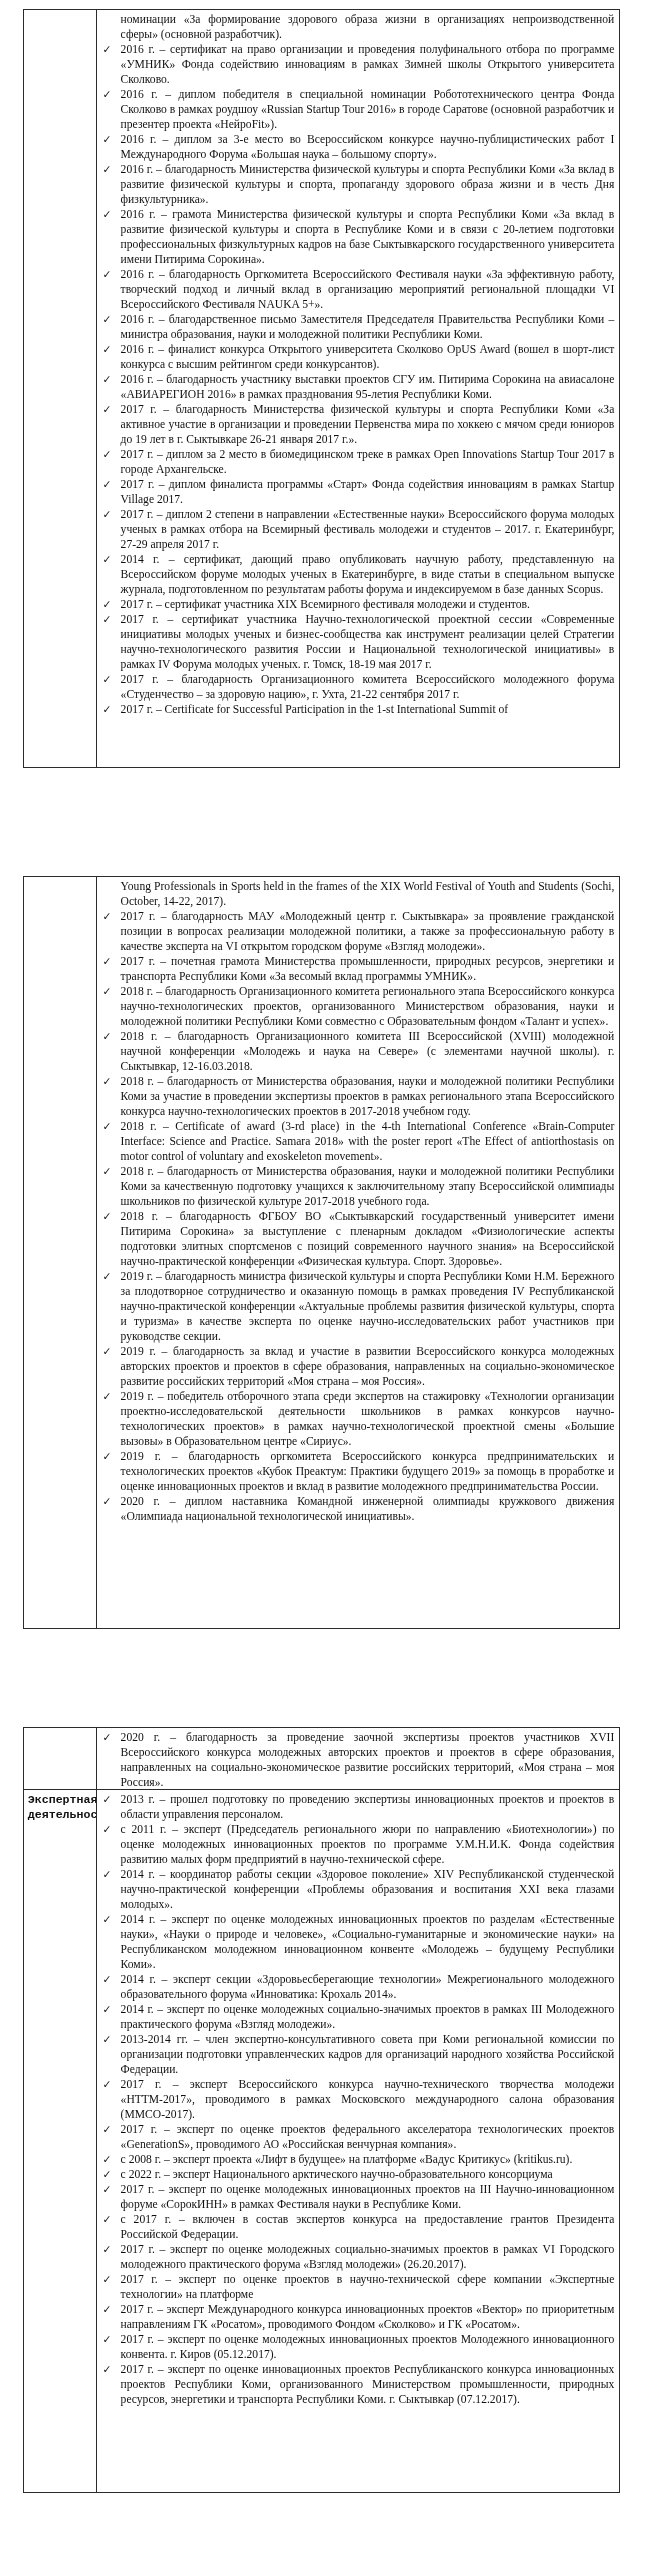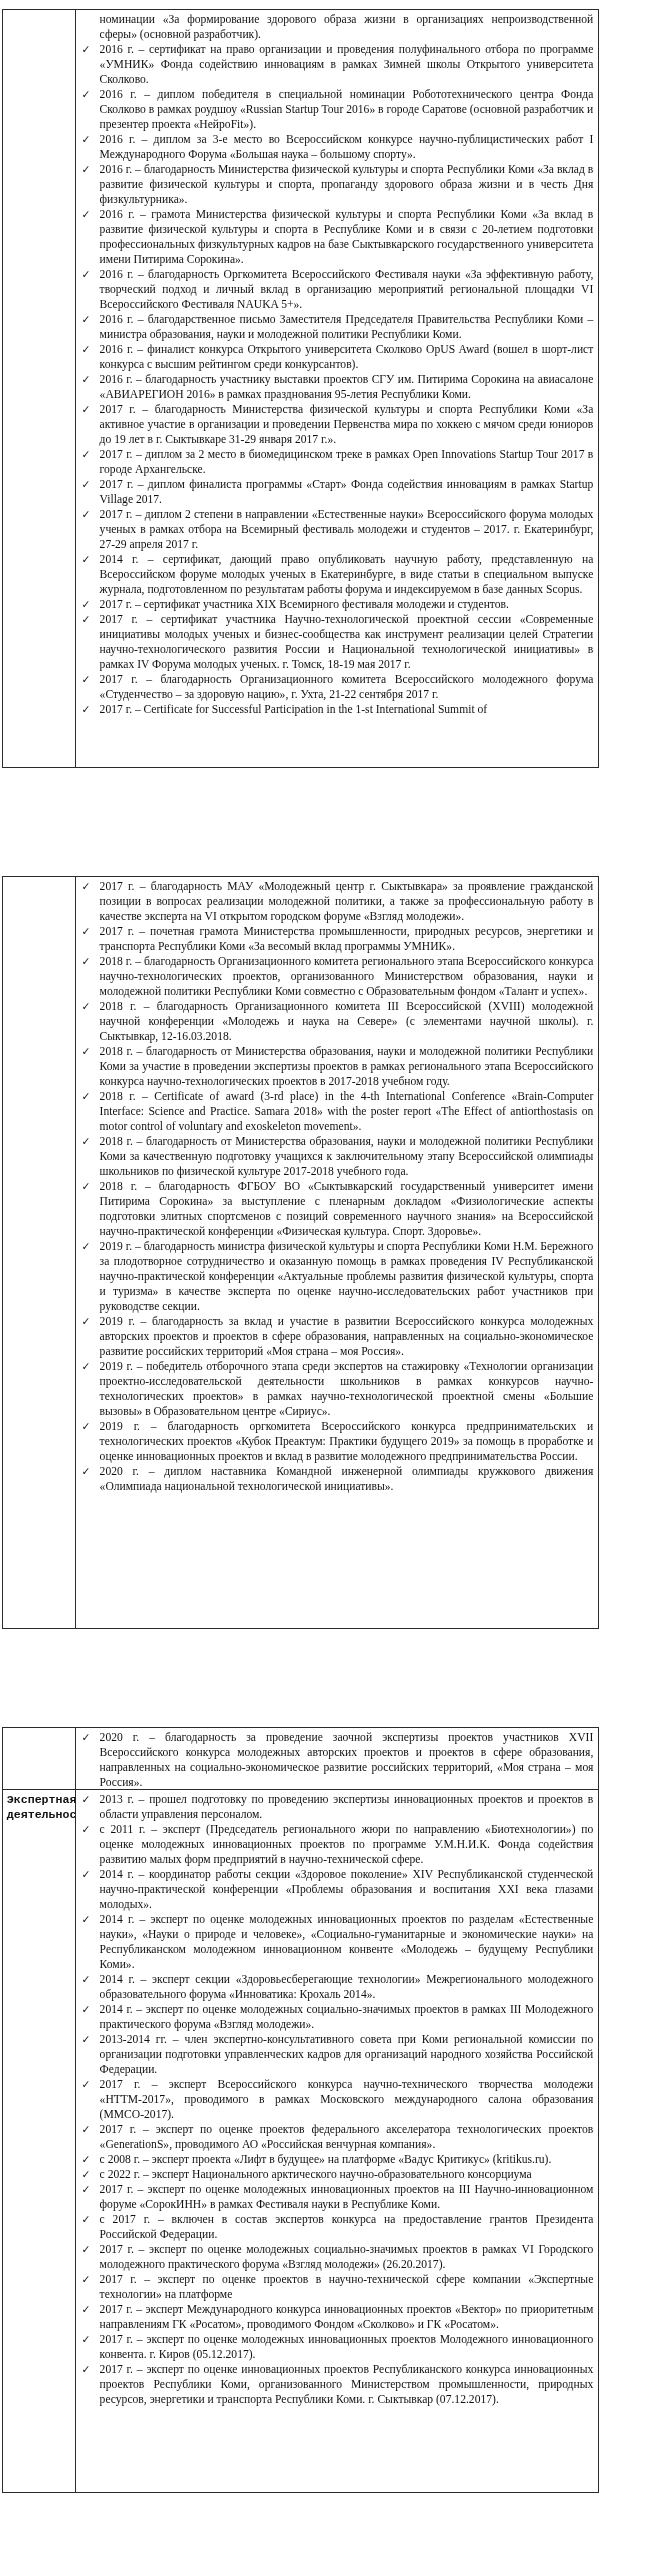--- a/index.html
+++ b/index.html
@@ -12,21 +12,21 @@
     width: 658px;
     height: 2576px;
     background: #ffffff;
     font-family: "Liberation Serif", "DejaVu Serif", serif;
     color: #111111;
     font-size: 11.6px;
     line-height: 15px;
   }
   .tbl {
     position: absolute;
-    left: 2px;
+    left: 23px;
     width: 597px;
     border: 0.9px solid #2b2b2b;
     box-sizing: border-box;
     overflow: hidden;
     background: #ffffff;
     display: flex;
     flex-direction: column;
   }
   .block-1 { top: 9.4px;   height: 759px; }
   .block-2 { top: 876px;  height: 753px; }
@@ -80,36 +80,37 @@
           <div class="item no-check"><span>номинации «За формирование здорового образа жизни в организациях непроизводственной сферы» (основной разработчик).</span></div>
           <div class="item"><span class="check">✓</span><span>2016 г. – сертификат на право организации и проведения полуфинального отбора по программе «УМНИК» Фонда содействию инновациям в рамках Зимней школы Открытого университета Сколково.</span></div>
           <div class="item"><span class="check">✓</span><span>2016 г. – диплом победителя в специальной номинации Робототехнического центра Фонда Сколково в рамках роудшоу «Russian Startup Tour 2016» в городе Саратове (основной разработчик и презентер проекта «НейроFit»).</span></div>
           <div class="item"><span class="check">✓</span><span>2016 г. – диплом за 3-е место во Всероссийском конкурсе научно-публицистических работ I Международного Форума «Большая наука – большому спорту».</span></div>
           <div class="item"><span class="check">✓</span><span>2016 г. – благодарность Министерства физической культуры и спорта Республики Коми «За вклад в развитие физической культуры и спорта, пропаганду здорового образа жизни и в честь Дня физкультурника».</span></div>
           <div class="item"><span class="check">✓</span><span>2016 г. – грамота Министерства физической культуры и спорта Республики Коми «За вклад в развитие физической культуры и спорта в Республике Коми и в связи с 20-летием подготовки профессиональных физкультурных кадров на базе Сыктывкарского государственного университета имени Питирима Сорокина».</span></div>
           <div class="item"><span class="check">✓</span><span>2016 г. – благодарность Оргкомитета Всероссийского Фестиваля науки «За эффективную работу, творческий подход и личный вклад в организацию мероприятий региональной площадки VI Всероссийского Фестиваля NAUKA 5+».</span></div>
           <div class="item"><span class="check">✓</span><span>2016 г. – благодарственное письмо Заместителя Председателя Правительства Республики Коми – министра образования, науки и молодежной политики Республики Коми.</span></div>
           <div class="item"><span class="check">✓</span><span>2016 г. – финалист конкурса Открытого университета Сколково OpUS Award (вошел в шорт-лист конкурса с высшим рейтингом среди конкурсантов).</span></div>
           <div class="item"><span class="check">✓</span><span>2016 г. – благодарность участнику выставки проектов СГУ им. Питирима Сорокина на авиасалоне «АВИАРЕГИОН 2016» в рамках празднования 95-летия Республики Коми.</span></div>
-          <div class="item"><span class="check">✓</span><span>2017 г. – благодарность Министерства физической культуры и спорта Республики Коми «За активное участие в организации и проведении Первенства мира по хоккею с мячом среди юниоров до 19 лет в г. Сыктывкаре 31-29 января 2017 г.».</span></div>
+          <div class="item"><span class="check">✓</span><span>2017 г. – благодарность Министерства физической культуры и спорта Республики Коми «За активное участие в организации и проведении Первенства мира по хоккею с мячом среди юниоров до 19 лет в г. Сыктывкаре 26-21 января 2017 г.».</span></div>
           <div class="item"><span class="check">✓</span><span>2017 г. – диплом за 2 место в биомедицинском треке в рамках Open Innovations Startup Tour 2017 в городе Архангельске.</span></div>
           <div class="item"><span class="check">✓</span><span>2017 г. – диплом финалиста программы «Старт» Фонда содействия инновациям в рамках Startup Village 2017.</span></div>
           <div class="item"><span class="check">✓</span><span>2017 г. – диплом 2 степени в направлении «Естественные науки» Всероссийского форума молодых ученых в рамках отбора на Всемирный фестиваль молодежи и студентов – 2017. г. Екатеринбург, 27-29 апреля 2017 г.</span></div>
           <div class="item"><span class="check">✓</span><span>2014 г. – сертификат, дающий право опубликовать научную работу, представленную на Всероссийском форуме молодых ученых в Екатеринбурге, в виде статьи в специальном выпуске журнала, подготовленном по результатам работы форума и индексируемом в базе данных Scopus.</span></div>
           <div class="item"><span class="check">✓</span><span>2017 г. – сертификат участника XIX Всемирного фестиваля молодежи и студентов.</span></div>
           <div class="item"><span class="check">✓</span><span>2017 г. – сертификат участника Научно-технологической проектной сессии «Современные инициативы молодых ученых и бизнес-сообщества как инструмент реализации целей Стратегии научно-технологического развития России и Национальной технологической инициативы» в рамках IV Форума молодых ученых. г. Томск, 18-19 мая 2017 г.</span></div>
           <div class="item"><span class="check">✓</span><span>2017 г. – благодарность Организационного комитета Всероссийского молодежного форума «Студенчество – за здоровую нацию», г. Ухта, 21-22 сентября 2017 г.</span></div>
           <div class="item"><span class="check">✓</span><span>2017 г. – Certificate for Successful Participation in the 1-st International Summit of</span></div>
         </div>
       </div>
     </section>
   <section class="tbl block-2">
       <div class="row">
         <div class="label-cell"></div>
         <div class="content-cell">
+          <div class="item no-check"><span>Young Professionals in Sports held in the frames of the XIX World Festival of Youth and Students (Sochi, October, 14-22, 2017).</span></div>
           <div class="item"><span class="check">✓</span><span>2017 г. – благодарность МАУ «Молодежный центр г. Сыктывкара» за проявление гражданской позиции в вопросах реализации молодежной политики, а также за профессиональную работу в качестве эксперта на VI открытом городском форуме «Взгляд молодежи».</span></div>
           <div class="item"><span class="check">✓</span><span>2017 г. – почетная грамота Министерства промышленности, природных ресурсов, энергетики и транспорта Республики Коми «За весомый вклад программы УМНИК».</span></div>
           <div class="item"><span class="check">✓</span><span>2018 г. – благодарность Организационного комитета регионального этапа Всероссийского конкурса научно-технологических проектов, организованного Министерством образования, науки и молодежной политики Республики Коми совместно с Образовательным фондом «Талант и успех».</span></div>
           <div class="item"><span class="check">✓</span><span>2018 г. – благодарность Организационного комитета III Всероссийской (XVIII) молодежной научной конференции «Молодежь и наука на Севере» (с элементами научной школы). г. Сыктывкар, 12-16.03.2018.</span></div>
           <div class="item"><span class="check">✓</span><span>2018 г. – благодарность от Министерства образования, науки и молодежной политики Республики Коми за участие в проведении экспертизы проектов в рамках регионального этапа Всероссийского конкурса научно-технологических проектов в 2017-2018 учебном году.</span></div>
           <div class="item"><span class="check">✓</span><span>2018 г. – Certificate of award (3-rd place) in the 4-th International Conference «Brain-Computer Interface: Science and Practice. Samara 2018» with the poster report «The Effect of antiorthostasis on motor control of voluntary and exoskeleton movement».</span></div>
           <div class="item"><span class="check">✓</span><span>2018 г. – благодарность от Министерства образования, науки и молодежной политики Республики Коми за качественную подготовку учащихся к заключительному этапу Всероссийской олимпиады школьников по физической культуре 2017-2018 учебного года.</span></div>
           <div class="item"><span class="check">✓</span><span>2018 г. – благодарность ФГБОУ ВО «Сыктывкарский государственный университет имени Питирима Сорокина» за выступление с пленарным докладом «Физиологические аспекты подготовки элитных спортсменов с позиций современного научного знания» на Всероссийской научно-практической конференции «Физическая культура. Спорт. Здоровье».</span></div>
           <div class="item"><span class="check">✓</span><span>2019 г. – благодарность министра физической культуры и спорта Республики Коми Н.М. Бережного за плодотворное сотрудничество и оказанную помощь в рамках проведения IV Республиканской научно-практической конференции «Актуальные проблемы развития физической культуры, спорта и туризма» в качестве эксперта по оценке научно-исследовательских работ участников при руководстве секции.</span></div>
           <div class="item"><span class="check">✓</span><span>2019 г. – благодарность за вклад и участие в развитии Всероссийского конкурса молодежных авторских проектов и проектов в сфере образования, направленных на социально-экономическое развитие российских территорий «Моя страна – моя Россия».</span></div>

